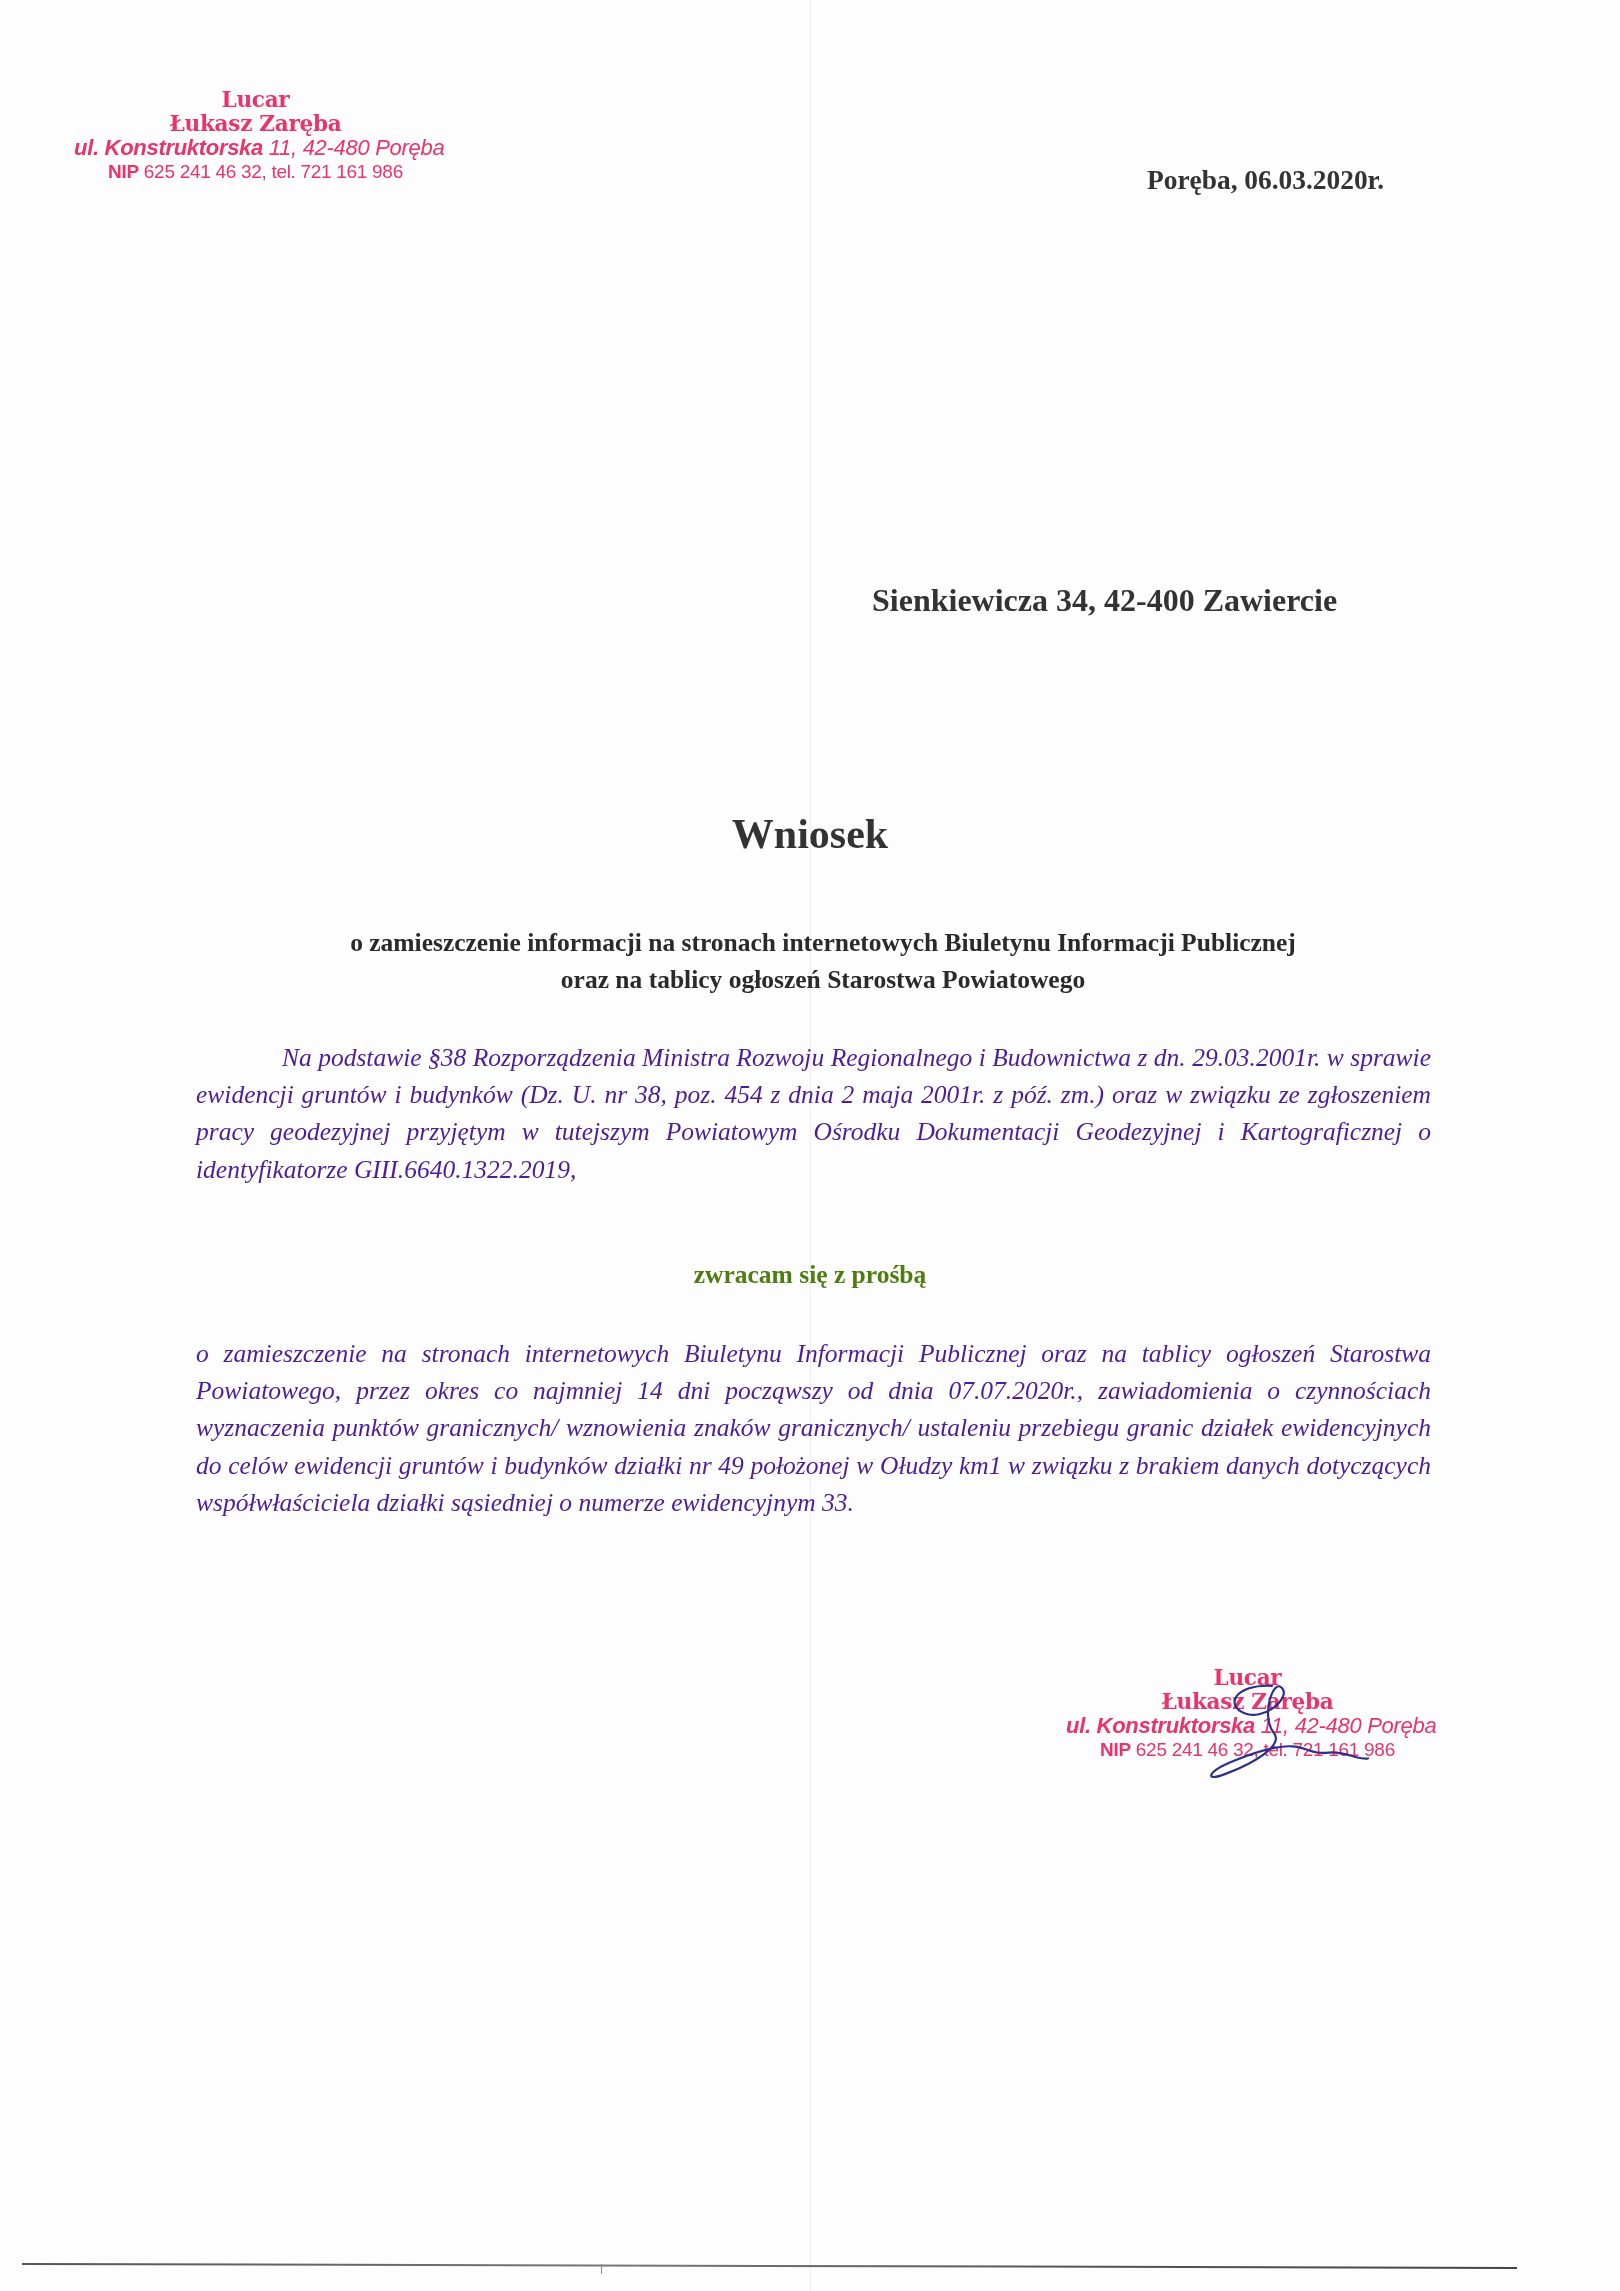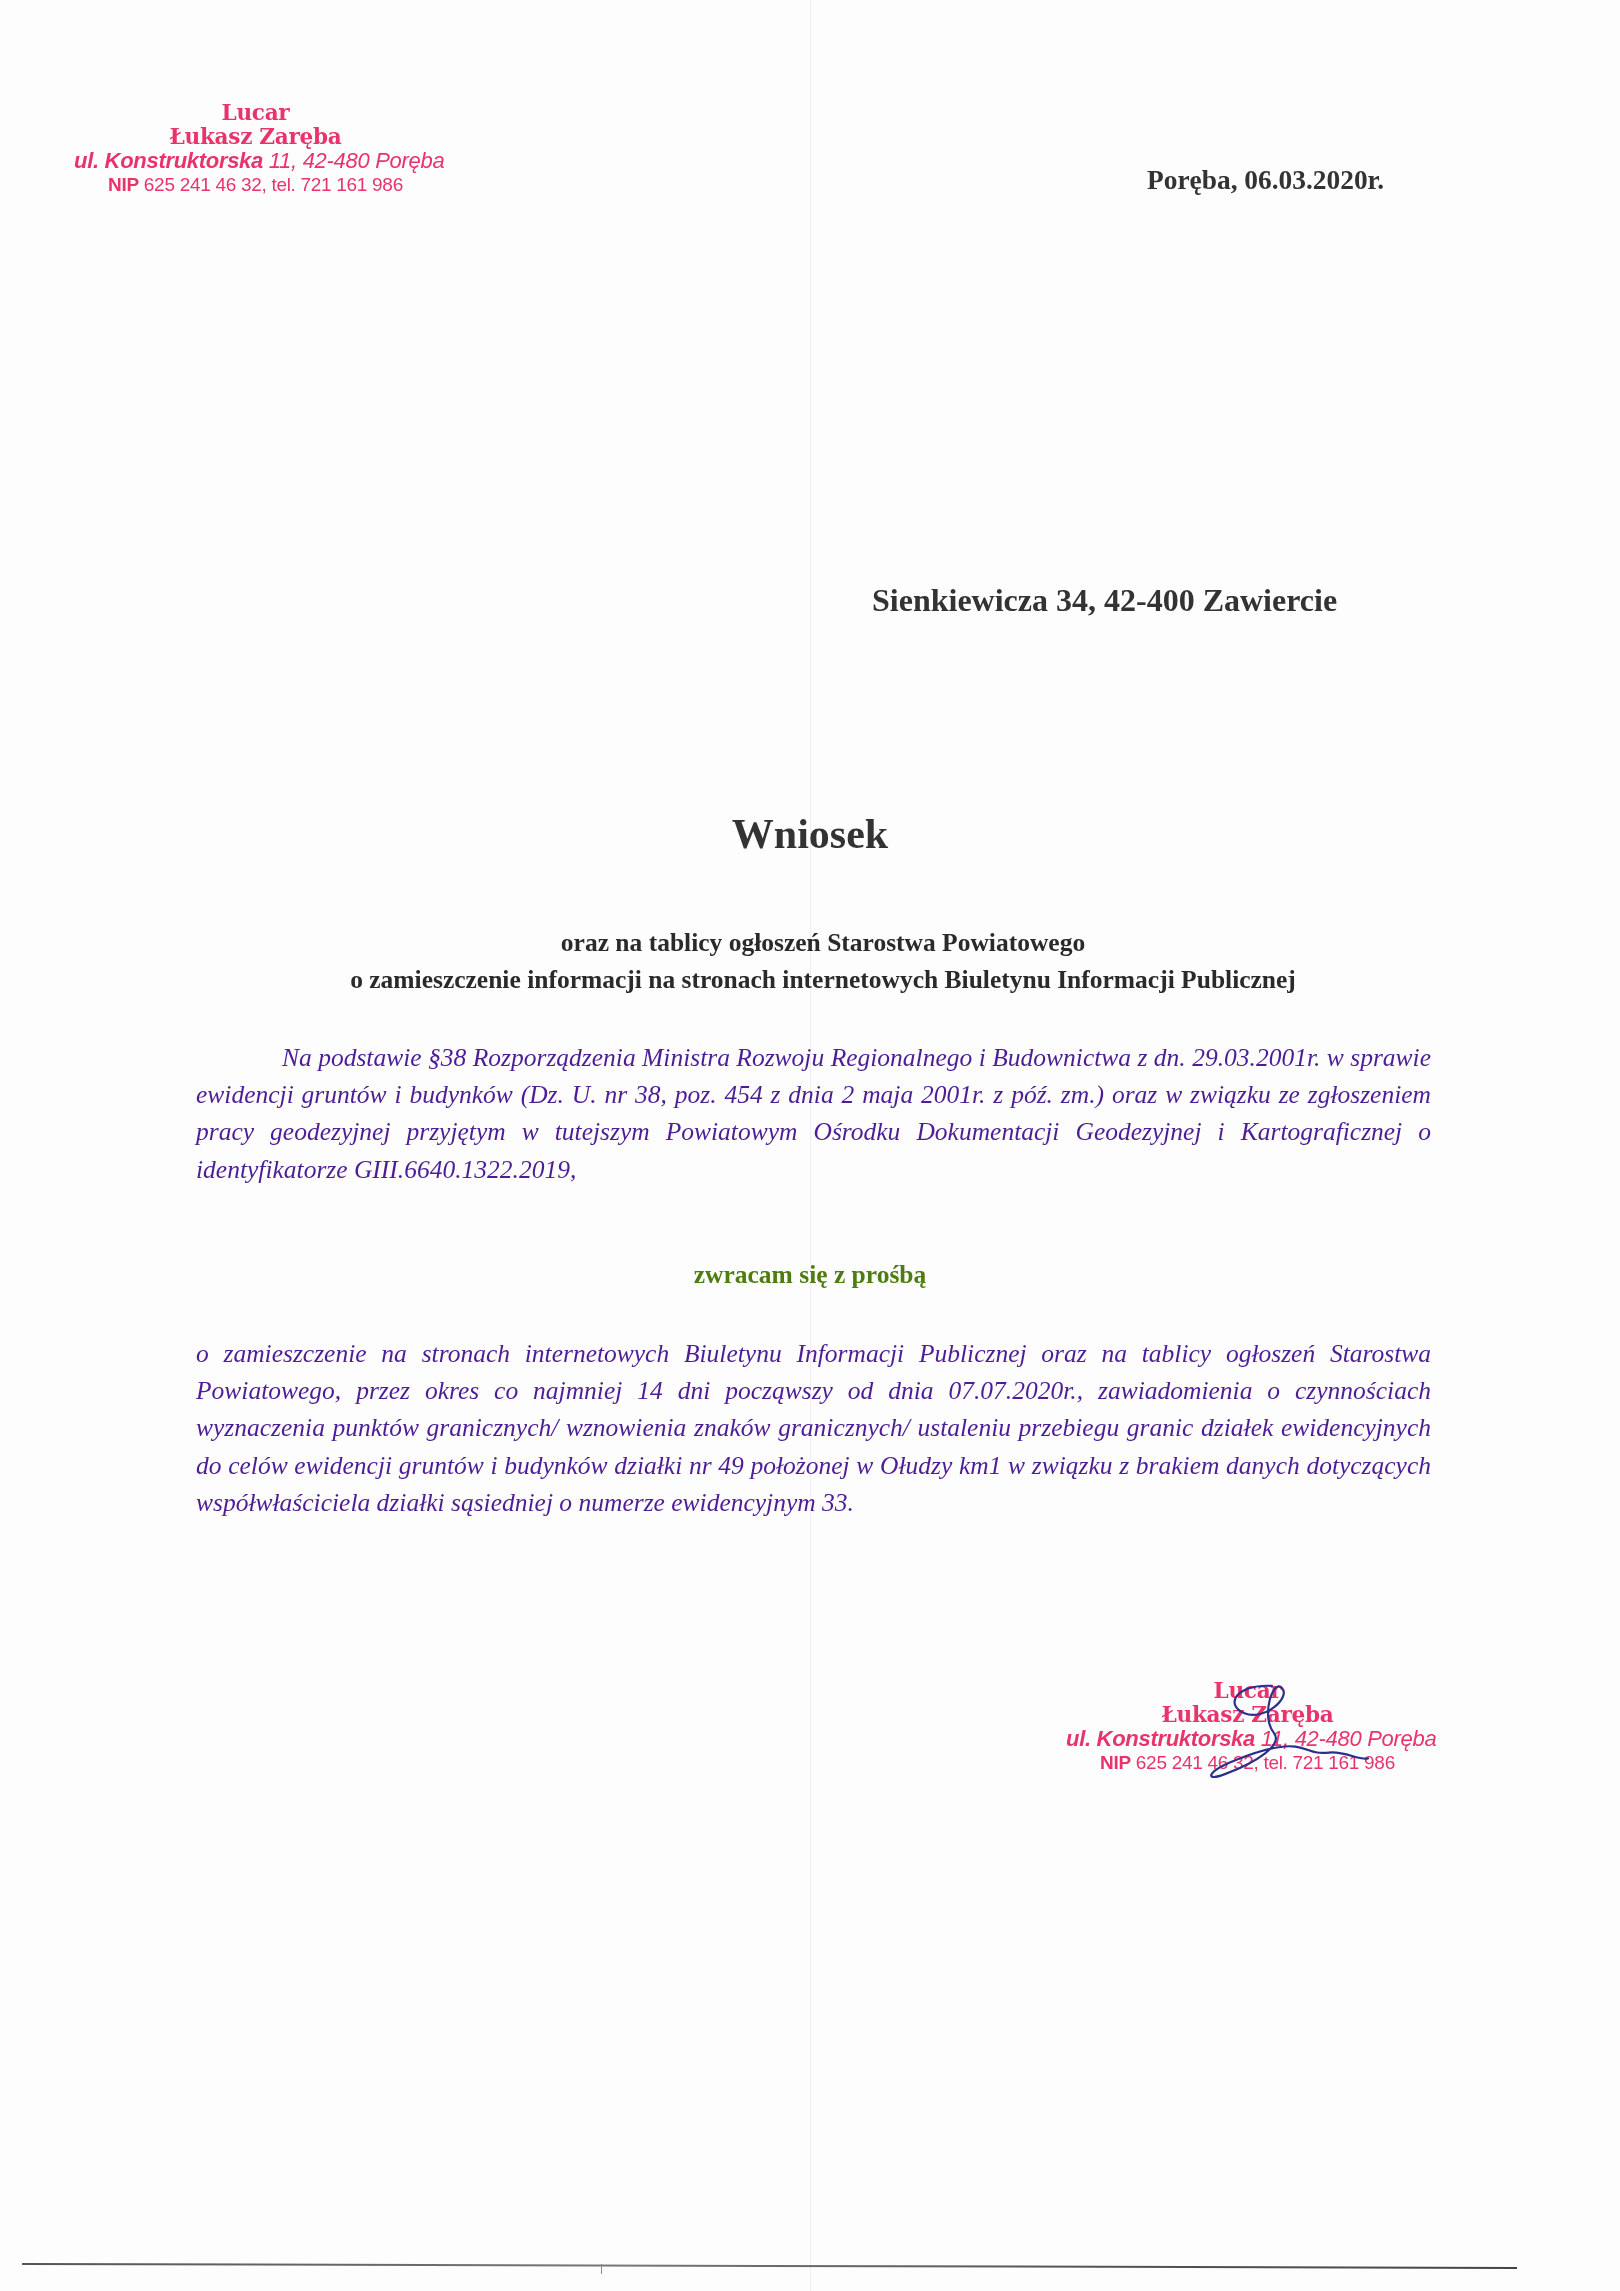--- a/index.html
+++ b/index.html
@@ -20,21 +20,20 @@
 
     
     .stamp {
       position: absolute;
       font-family: "Liberation Sans", "DejaVu Sans", sans-serif;
       color: #e8336b;
       text-align: center;
       line-height: 1.12;
       font-weight: bold;
       letter-spacing: -0.3px;
-      margin-top: 13px;
     }
     .stamp .s-name { font-size: 21.6px; font-family: "DejaVu Serif", serif; font-weight: bold; }
     .stamp .s-owner { font-size: 21.6px; font-family: "DejaVu Serif", serif; font-weight: bold; text-decoration: none; }
     .stamp .s-addr { font-size: 22px; font-weight: normal; white-space: nowrap; font-style: italic; }
     .stamp .s-addr b { font-weight: bold; }
     .stamp .s-nip { font-size: 19px; font-weight: normal; white-space: nowrap; }
     .stamp .s-nip b { font-weight: bold; }
 
     .stamp-top { left: 74px; top: 88px; width: 363px; }
     .stamp-bottom { left: 1066px; top: 1666px; width: 363px; }
@@ -150,22 +149,22 @@
 
 <div class="abs date">Poręba, 06.03.2020r.</div>
 
 <div class="abs addressee">
   <div>Sienkiewicza 34, 42-400 Zawiercie</div>
 </div>
 
 <div class="abs title">Wniosek</div>
 
 <div class="abs subject">
+  <div>o zamieszczenie informacji na stronach internetowych Biuletynu Informacji Publicznej</div>
   <div>oraz na tablicy ogłoszeń Starostwa Powiatowego</div>
-  <div>o zamieszczenie informacji na stronach internetowych Biuletynu Informacji Publicznej</div>
 </div>
 
 <div class="abs para para1">Na podstawie §38 Rozporządzenia Ministra Rozwoju Regionalnego i Budownictwa z dn. 29.03.2001r. w sprawie ewidencji gruntów i budynków (Dz. U. nr 38, poz. 454 z dnia 2 maja 2001r. z póź. zm.) oraz w związku ze zgłoszeniem pracy geodezyjnej przyjętym w tutejszym Powiatowym Ośrodku Dokumentacji Geodezyjnej i Kartograficznej o identyfikatorze GIII.6640.1322.2019,</div>
 
 <div class="abs request-heading">zwracam się z prośbą</div>
 
 <div class="abs para para2">o zamieszczenie na stronach internetowych Biuletynu Informacji Publicznej oraz na tablicy ogłoszeń Starostwa Powiatowego, przez okres co najmniej 14 dni począwszy od dnia 07.07.2020r., zawiadomienia o czynnościach wyznaczenia punktów granicznych/ wznowienia znaków granicznych/ ustaleniu przebiegu granic działek ewidencyjnych do celów ewidencji gruntów i budynków działki nr 49 położonej w Ołudzy km1 w związku z brakiem danych dotyczących współwłaściciela działki sąsiedniej o numerze ewidencyjnym 33.</div>
 
 <div class="stamp stamp-bottom" style="color: rgb(232, 51, 107);">
   <div class="s-name">Lucar</div>

